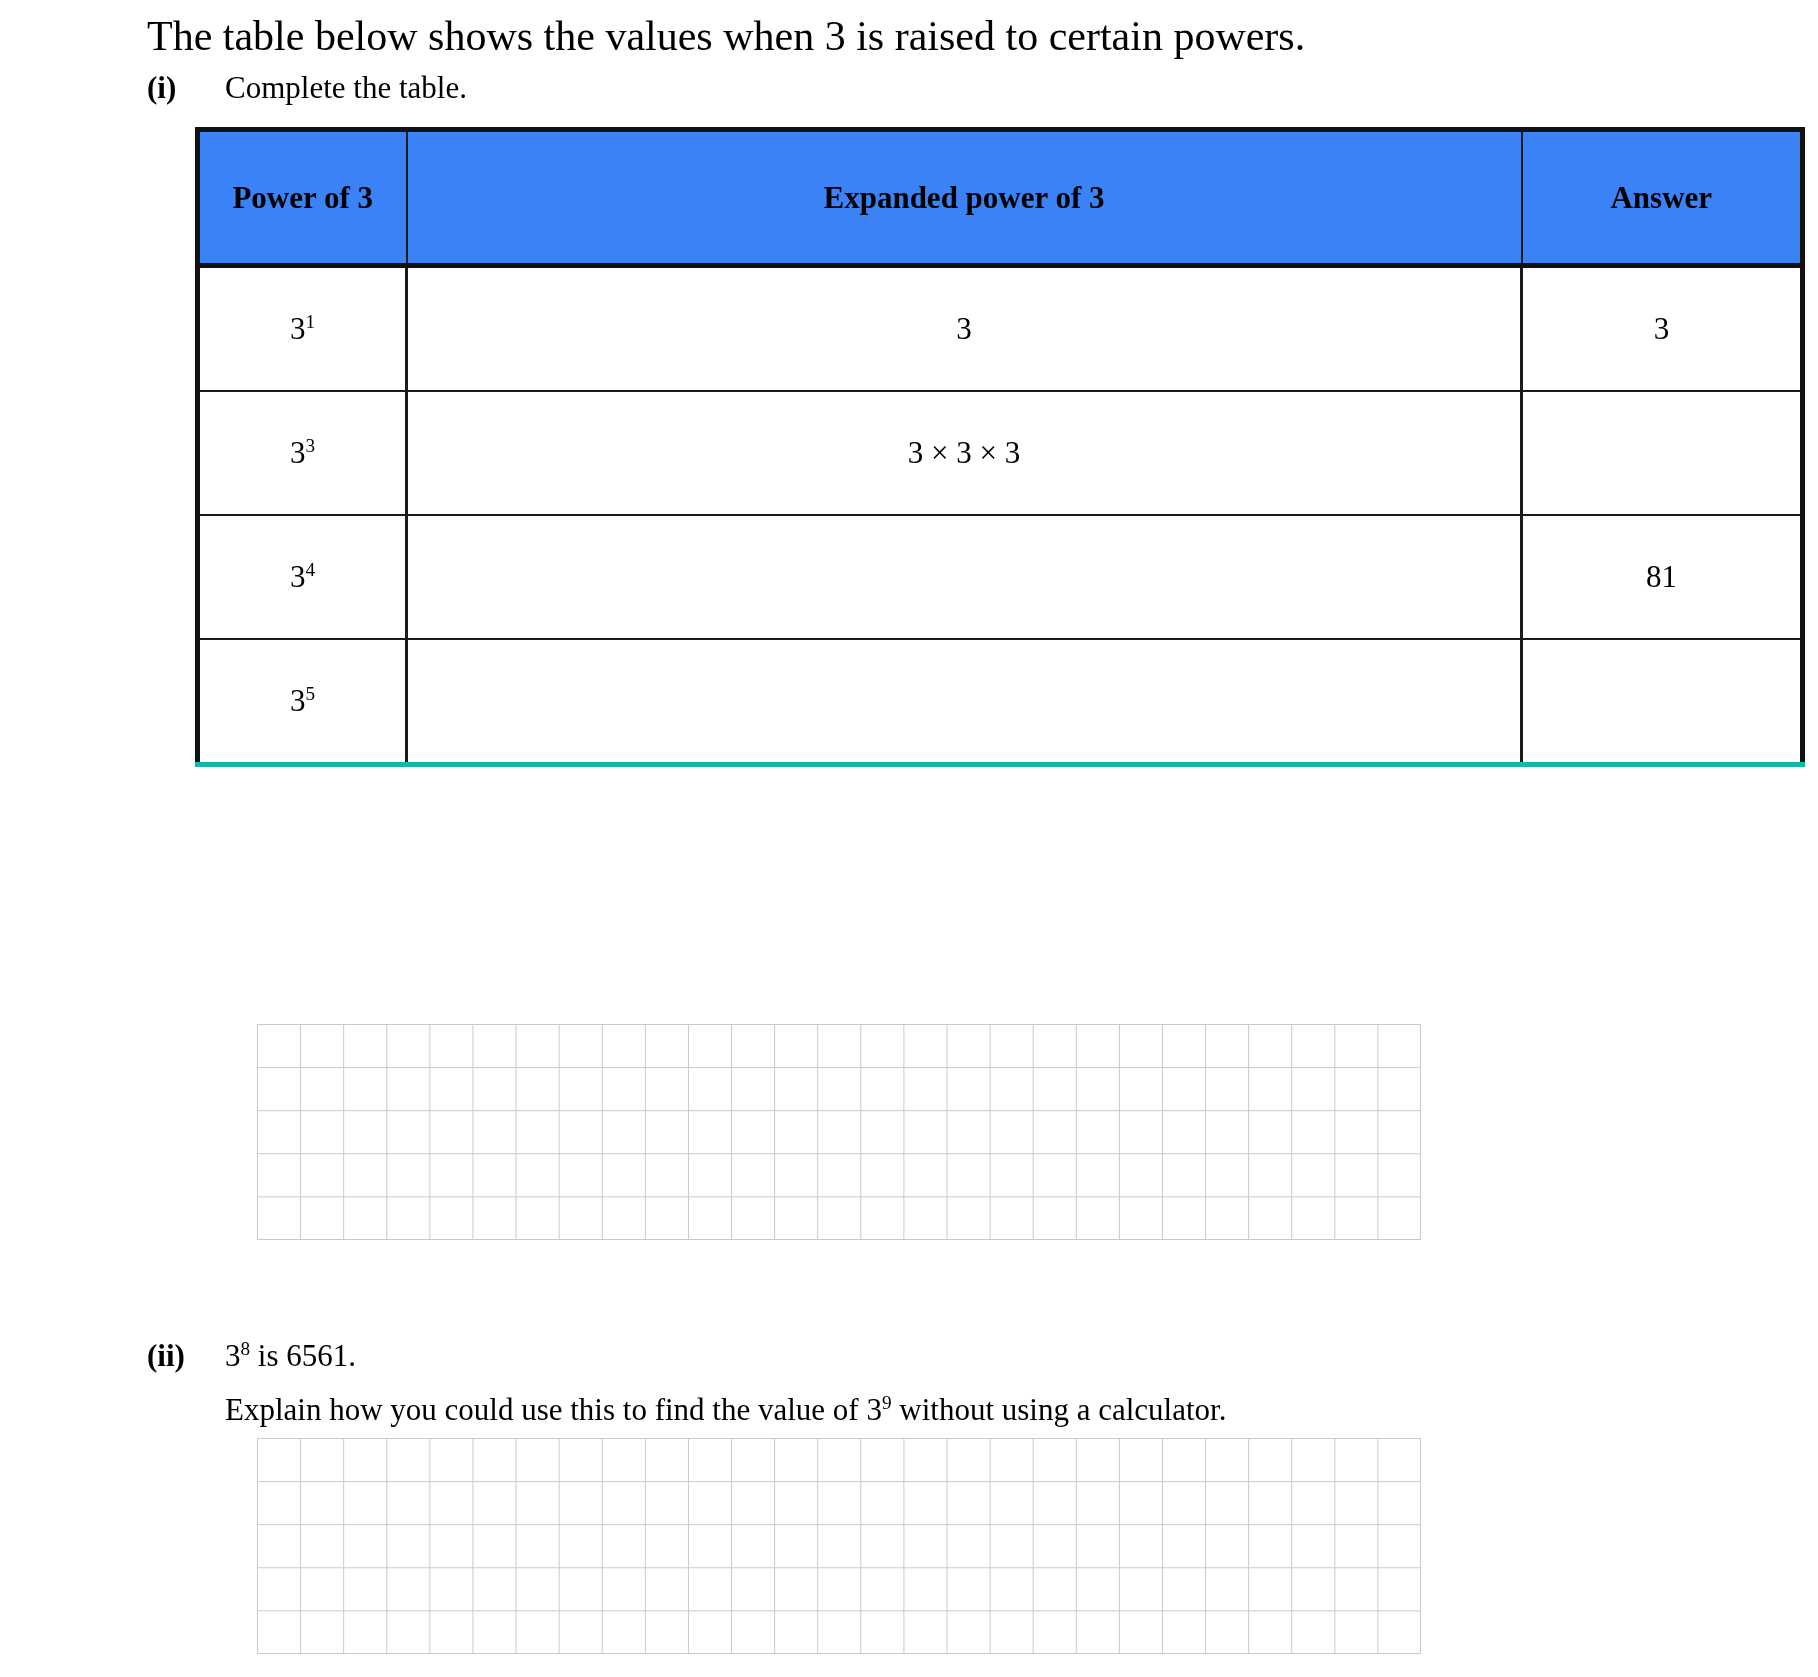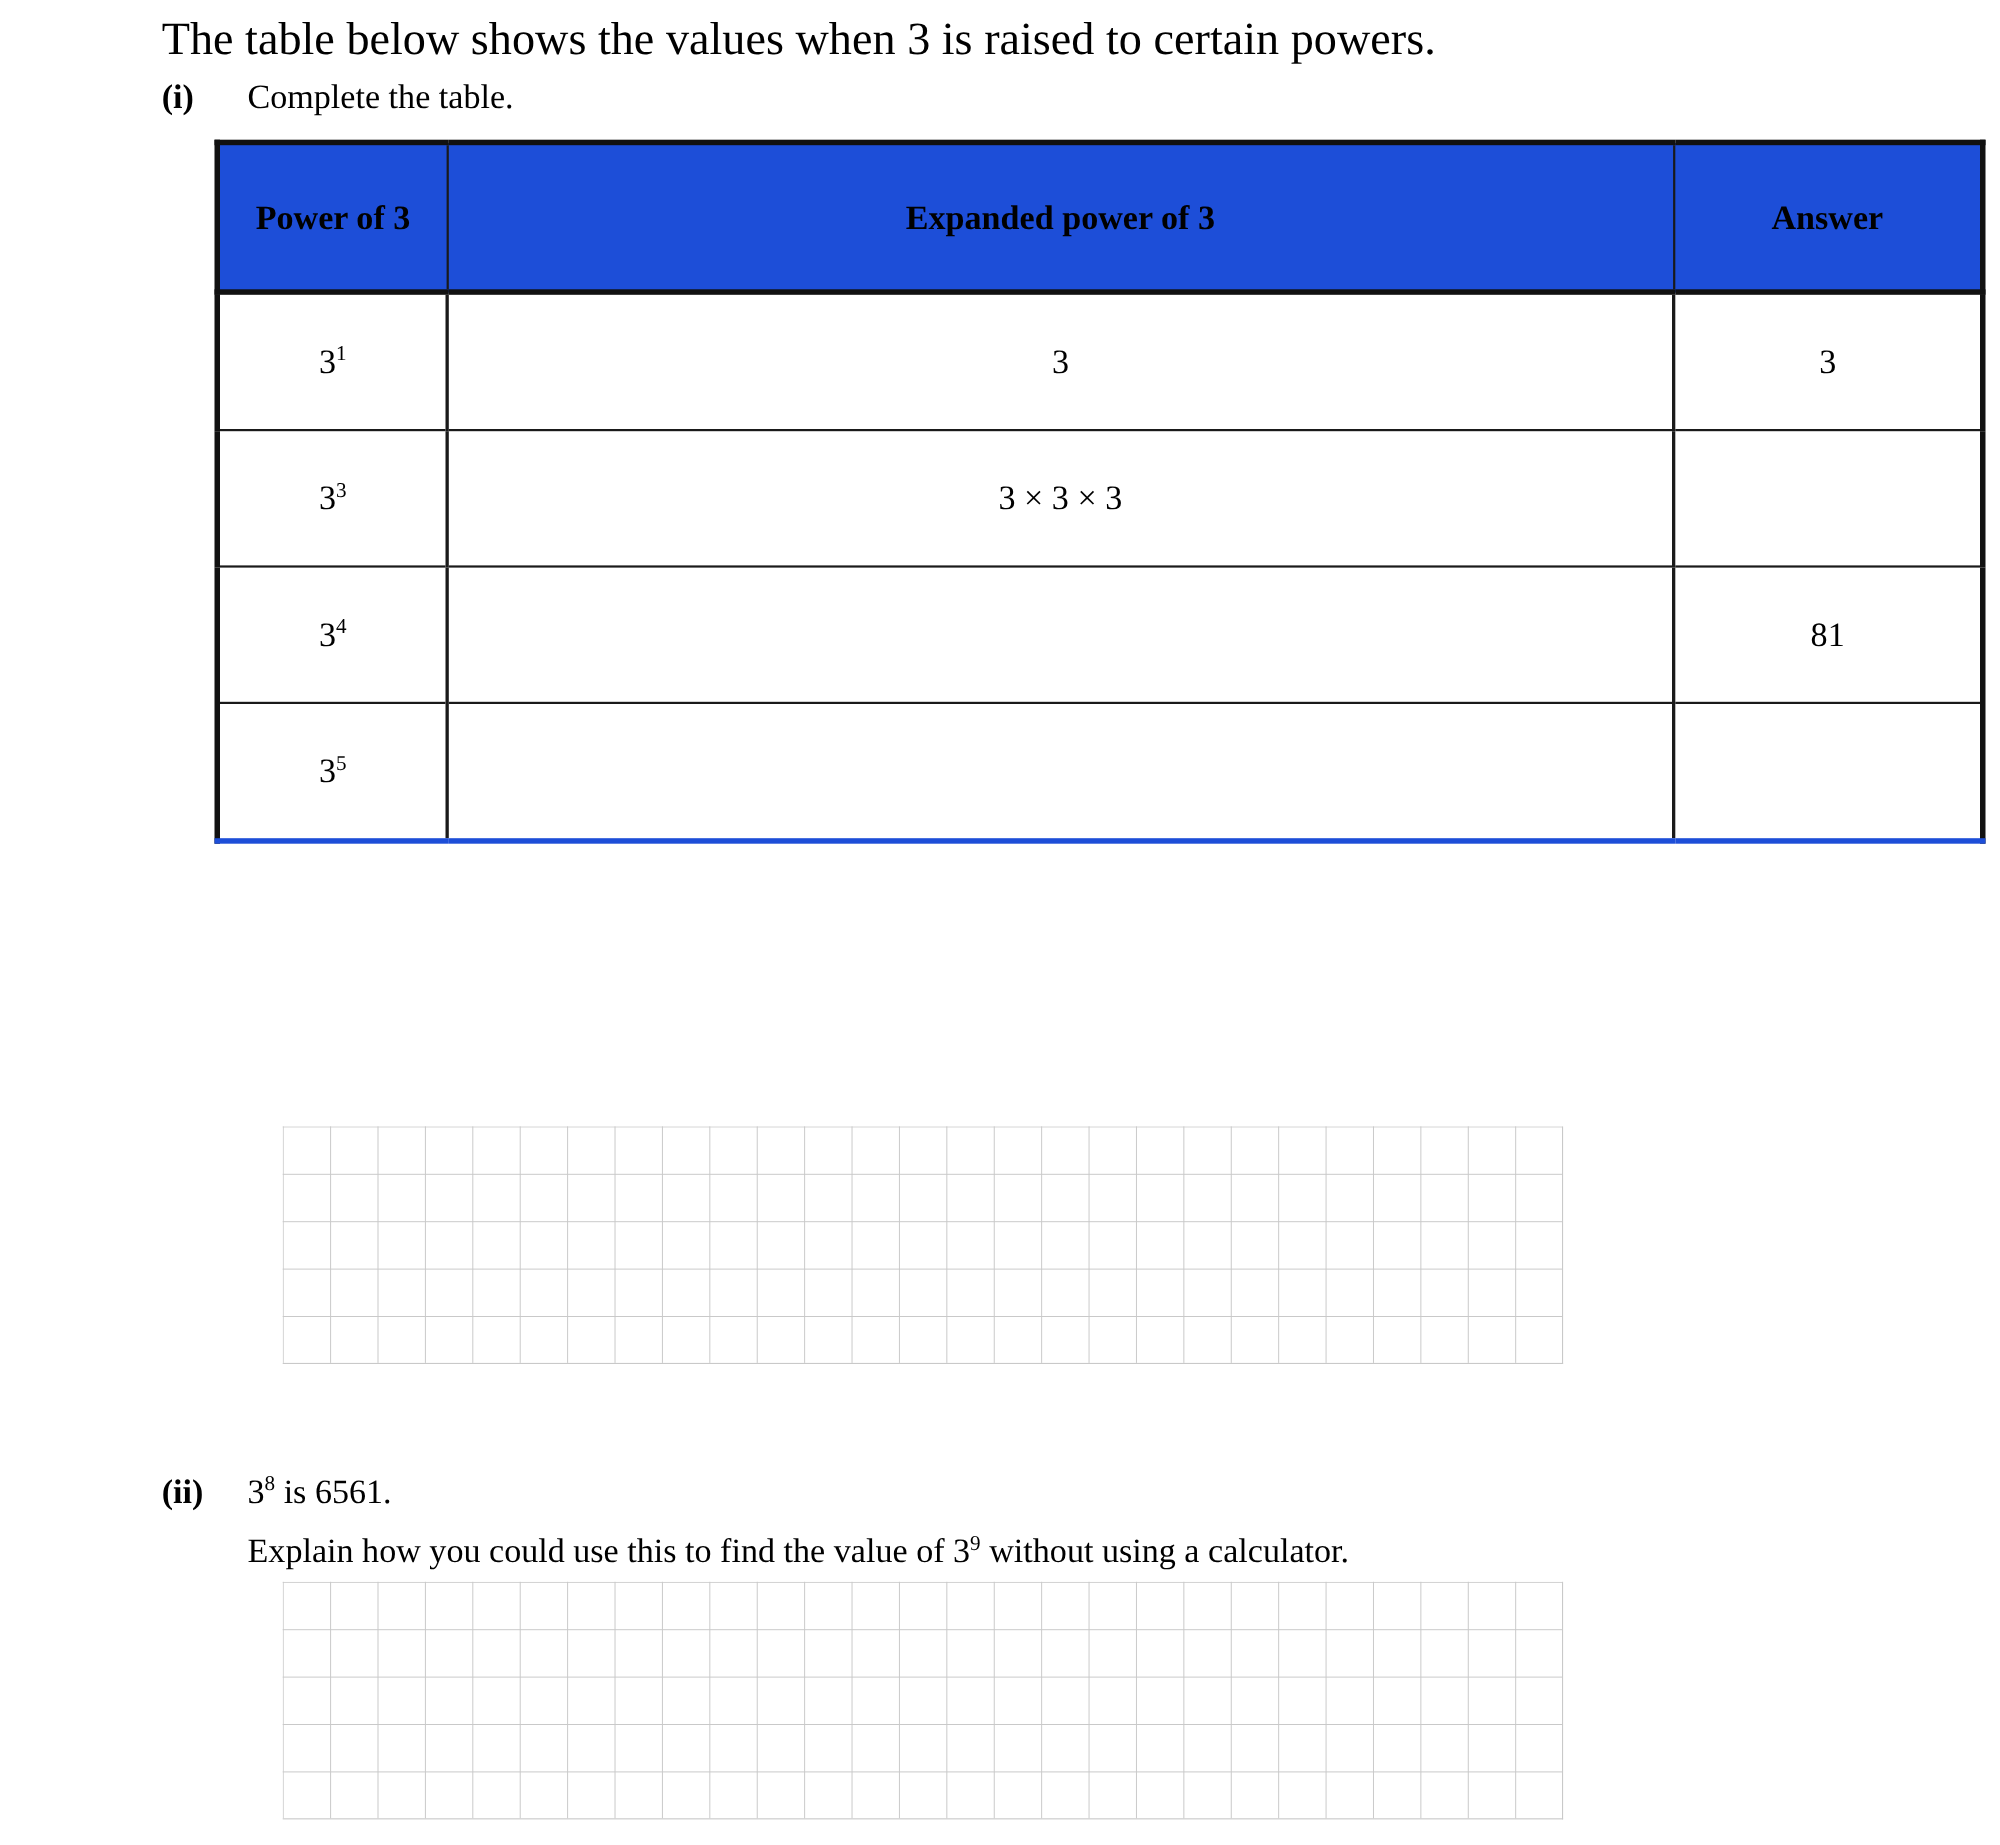--- a/index.html
+++ b/index.html
@@ -65,40 +65,40 @@
     border-left: 2px solid #1a1a1a;
     border-right: 2px solid #1a1a1a;
     border-top: 2px solid #1a1a1a;
     border-bottom: 2px solid #1a1a1a;
     text-align: center;
     vertical-align: middle;
     font-weight: normal;
     font-size: 31px;
   }
   .power-table thead th {
-    background: #1d4ed8;
+    background: #3b82f6;
     font-weight: bold;
     height: 129px;
     border-top: 5px solid #111111;
     border-bottom: 5px solid #111111;
     border-left-width: 2px;
     border-right-width: 2px;
   }
   .power-table thead th.th-power  { border-left: 5px solid #111111; }
   .power-table thead th.th-answer { border-right: 5px solid #111111; }
 
   .power-table tbody td {
     height: 120px;
     border-top: 2px solid #1a1a1a;
     border-bottom: 2px solid #1a1a1a;
   }
   .power-table tbody td.td-power  { border-left: 5px solid #111111; border-right: 3px solid #1a1a1a; }
   .power-table tbody td.td-expand { border-left: 3px solid #1a1a1a; border-right: 3px solid #1a1a1a; }
   .power-table tbody td.td-answer { border-left: 3px solid #1a1a1a; border-right: 5px solid #111111; }
-  .power-table tbody tr:last-child td { border-bottom: 5px solid #1d4ed8; }
+  .power-table tbody tr:last-child td { border-bottom: 5px solid #14b8a6; }
 
   .cell-inner { display: inline-block; }
 
   
   .write-grid {
     position: absolute;
     background-color: #ffffff;
     background-image:
       linear-gradient(to right,  #c9c9c9 1px, transparent 1px),
       linear-gradient(to bottom, #c9c9c9 1px, transparent 1px);

